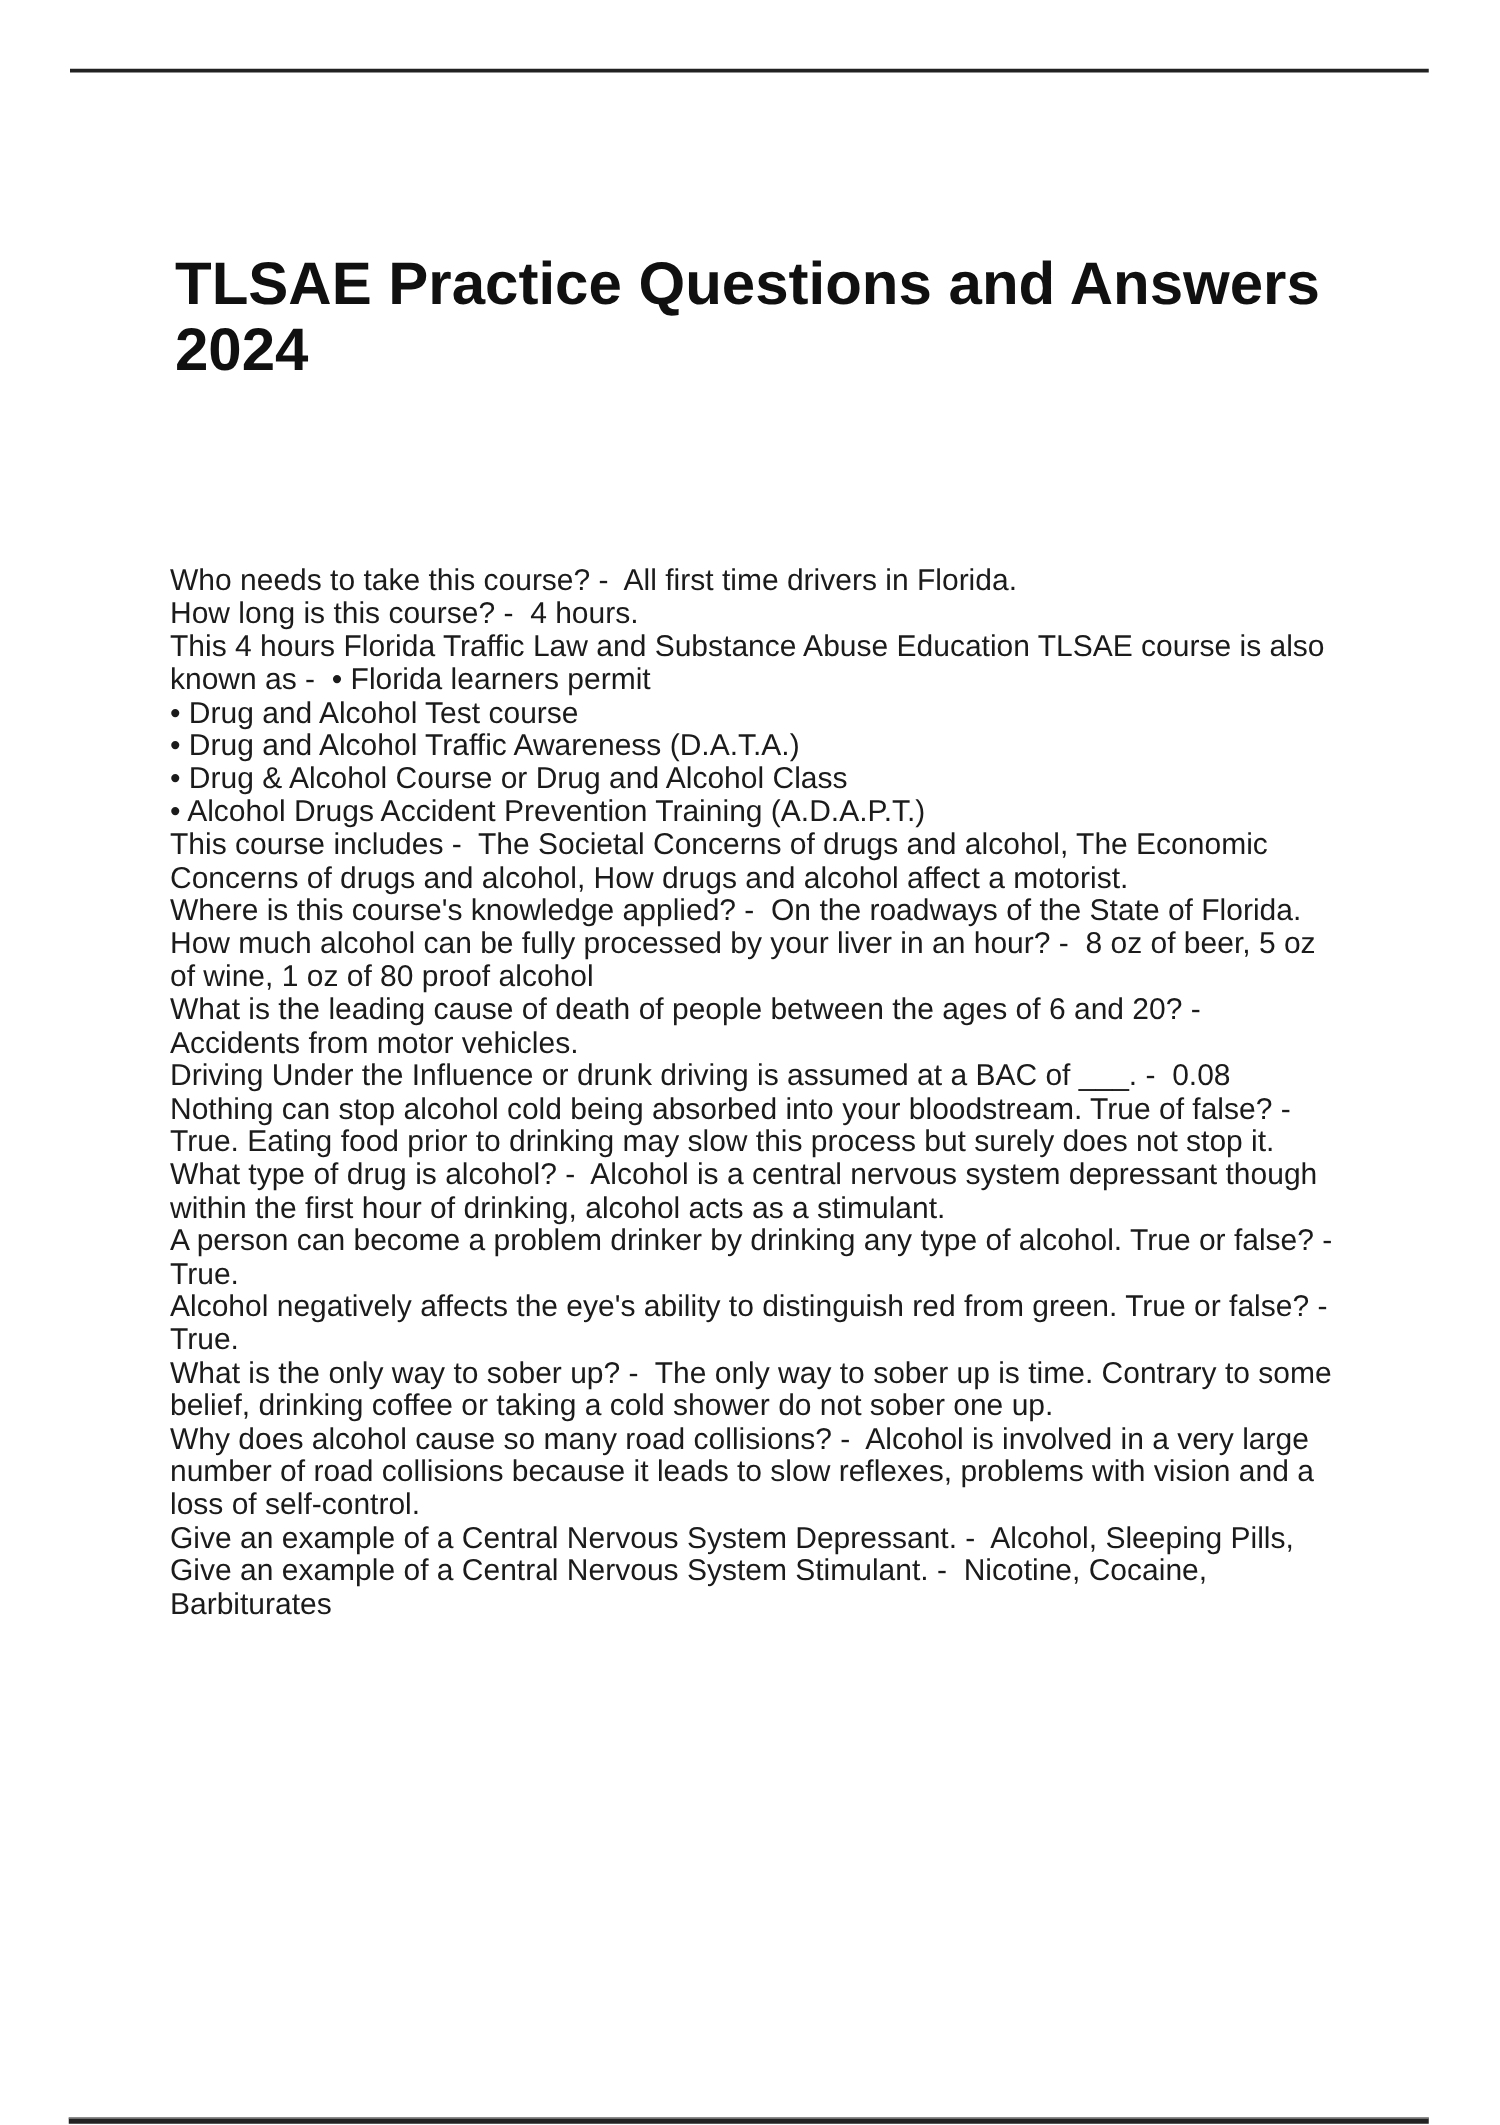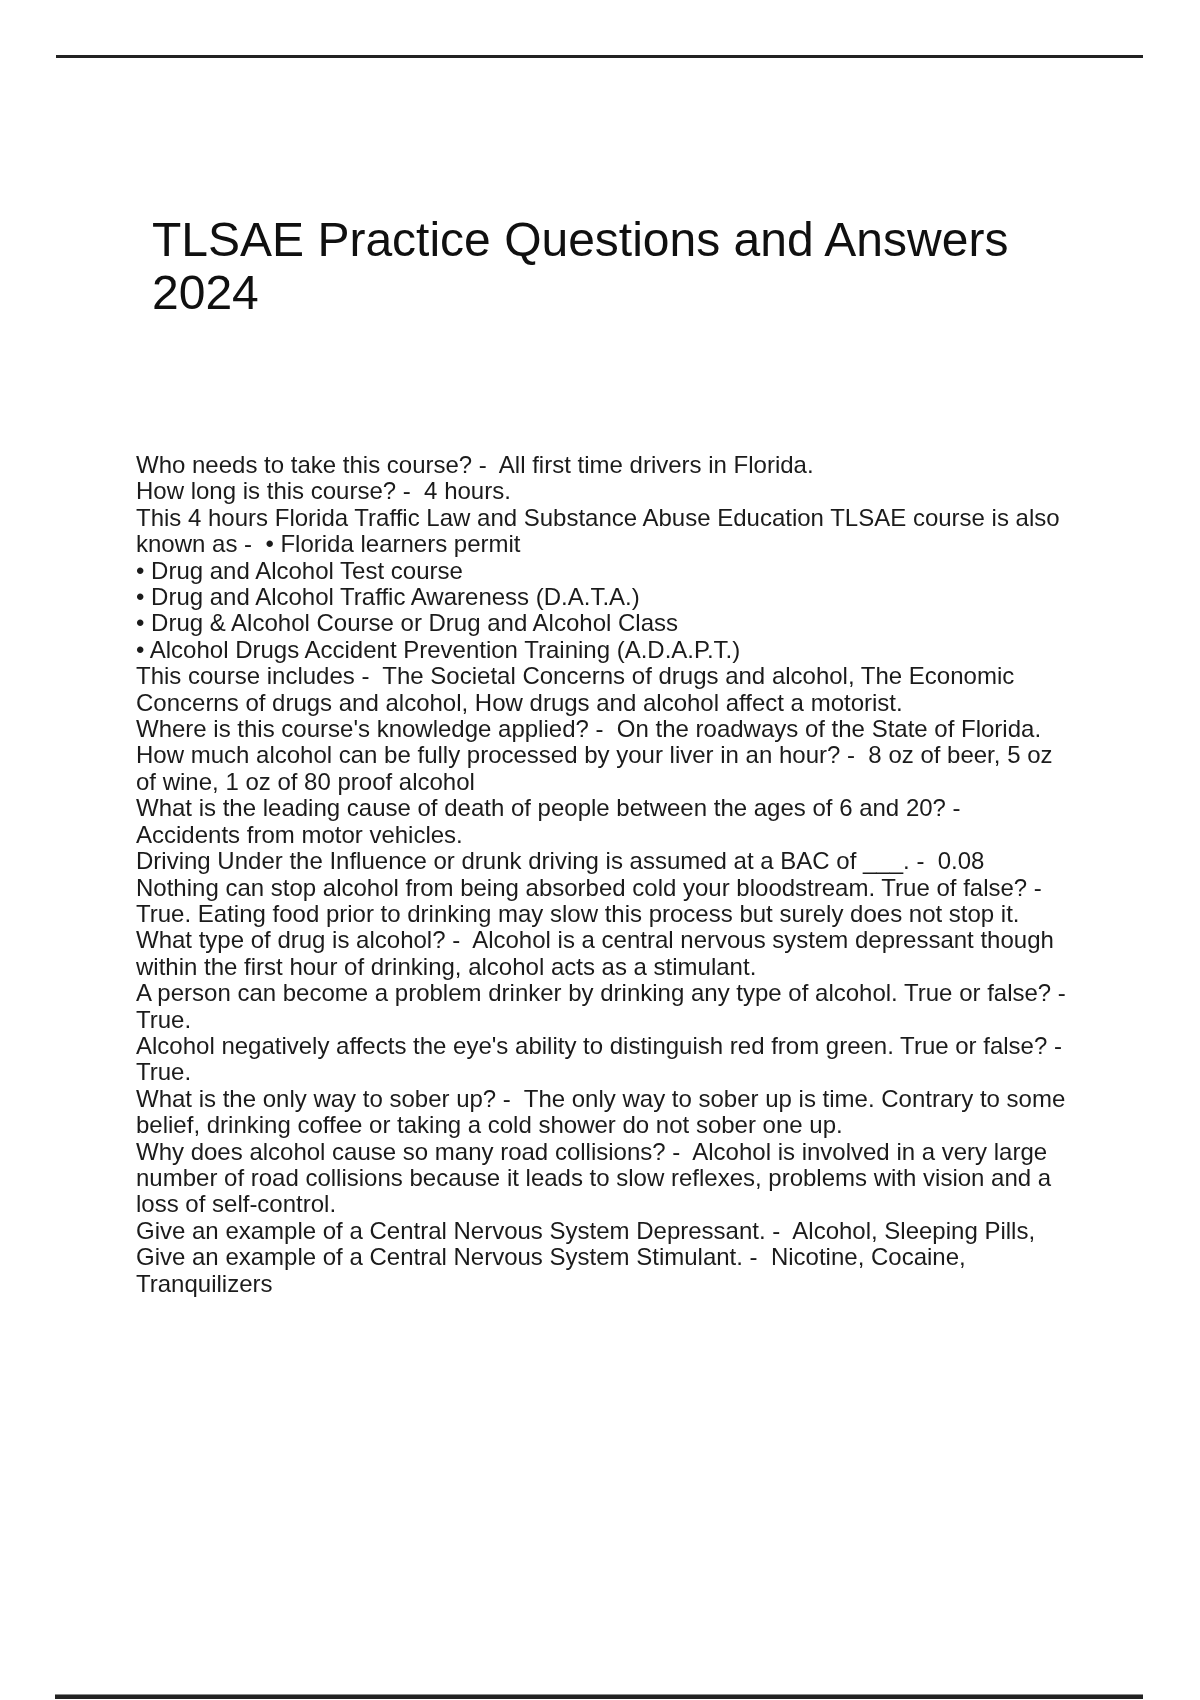--- a/index.html
+++ b/index.html
@@ -29,23 +29,23 @@
     left: 55px;
     top: 1694px;
     width: 1088px;
     height: 4px;
     border-top: 1px solid #8a8a8a;
   }
   .title {
     position: absolute;
     left: 140px;
     top: 201px;
-    margin: 12px;
+    margin: 0;
     font-size: 48px;
-    font-weight: normal;
+    font-weight: bold;
     line-height: 53px;
     color: var(--title, #101010);
     white-space: pre;
   }
   .body-text {
     position: absolute;
     left: 136px;
     top: 452px;
     font-size: 24px;
     line-height: 26.4px;
@@ -74,33 +74,33 @@
       <div class="line">• Drug &amp; Alcohol Course or Drug and Alcohol Class</div>
       <div class="line">• Alcohol Drugs Accident Prevention Training (A.D.A.P.T.)</div>
       <div class="line">This course includes -  The Societal Concerns of drugs and alcohol, The Economic</div>
       <div class="line">Concerns of drugs and alcohol, How drugs and alcohol affect a motorist.</div>
       <div class="line">Where is this course's knowledge applied? -  On the roadways of the State of Florida.</div>
       <div class="line">How much alcohol can be fully processed by your liver in an hour? -  8 oz of beer, 5 oz</div>
       <div class="line">of wine, 1 oz of 80 proof alcohol</div>
       <div class="line">What is the leading cause of death of people between the ages of 6 and 20? -</div>
       <div class="line">Accidents from motor vehicles.</div>
       <div class="line">Driving Under the Influence or drunk driving is assumed at a BAC of ___. -  0.08</div>
-      <div class="line">Nothing can stop alcohol from being absorbed cold your bloodstream. True of false? -</div>
+      <div class="line">Nothing can stop alcohol cold being absorbed into your bloodstream. True of false? -</div>
       <div class="line">True. Eating food prior to drinking may slow this process but surely does not stop it.</div>
       <div class="line">What type of drug is alcohol? -  Alcohol is a central nervous system depressant though</div>
       <div class="line">within the first hour of drinking, alcohol acts as a stimulant.</div>
       <div class="line">A person can become a problem drinker by drinking any type of alcohol. True or false? -</div>
       <div class="line">True.</div>
       <div class="line">Alcohol negatively affects the eye's ability to distinguish red from green. True or false? -</div>
       <div class="line">True.</div>
       <div class="line">What is the only way to sober up? -  The only way to sober up is time. Contrary to some</div>
       <div class="line">belief, drinking coffee or taking a cold shower do not sober one up.</div>
       <div class="line">Why does alcohol cause so many road collisions? -  Alcohol is involved in a very large</div>
       <div class="line">number of road collisions because it leads to slow reflexes, problems with vision and a</div>
       <div class="line">loss of self-control.</div>
       <div class="line">Give an example of a Central Nervous System Depressant. -  Alcohol, Sleeping Pills,</div>
       <div class="line">Give an example of a Central Nervous System Stimulant. -  Nicotine, Cocaine,</div>
-      <div class="line">Tranquilizers</div>
+      <div class="line">Barbiturates</div>
     </div>
 
   <div class="rule rule-bottom"></div>
 
 </div>
 
 </body></html>

